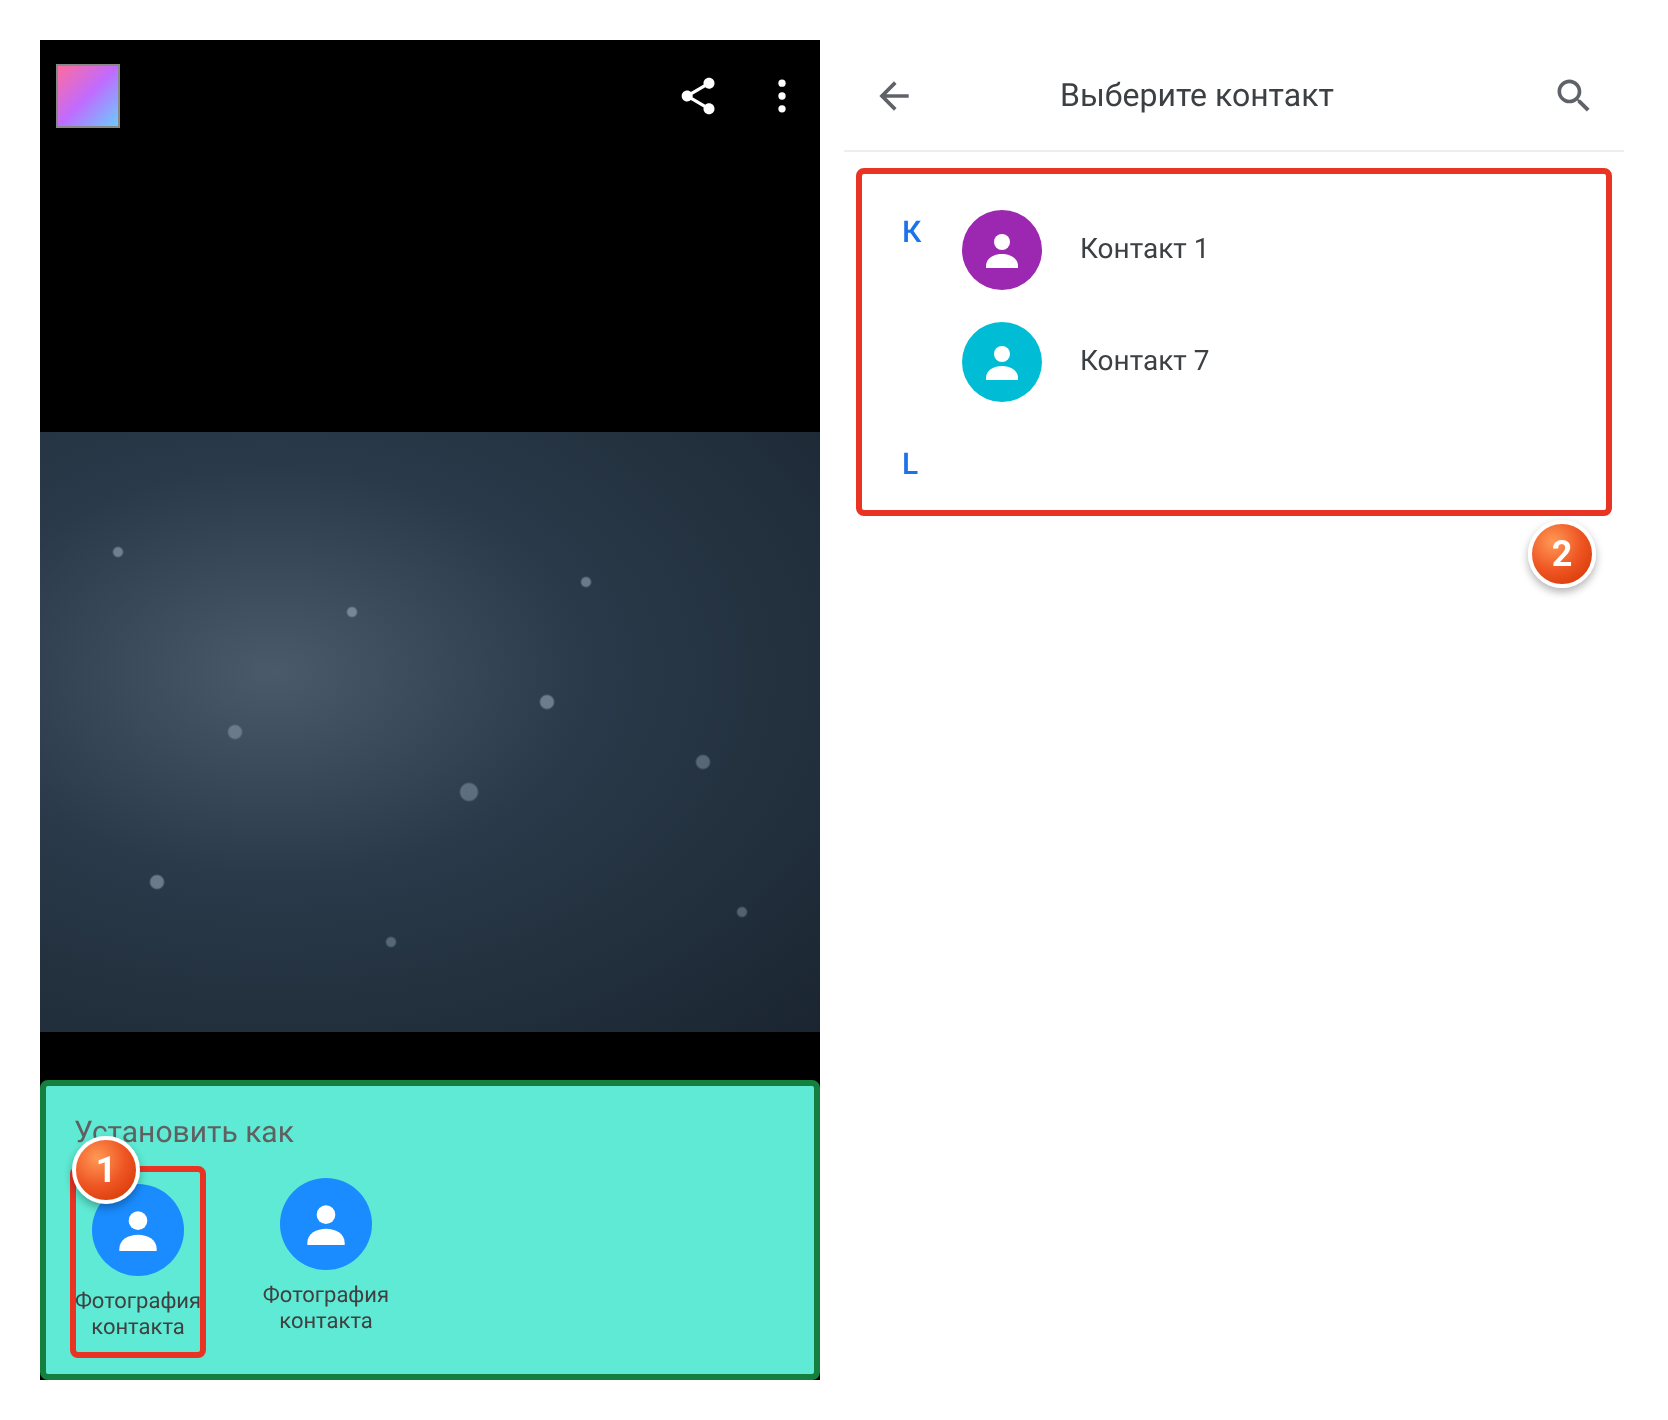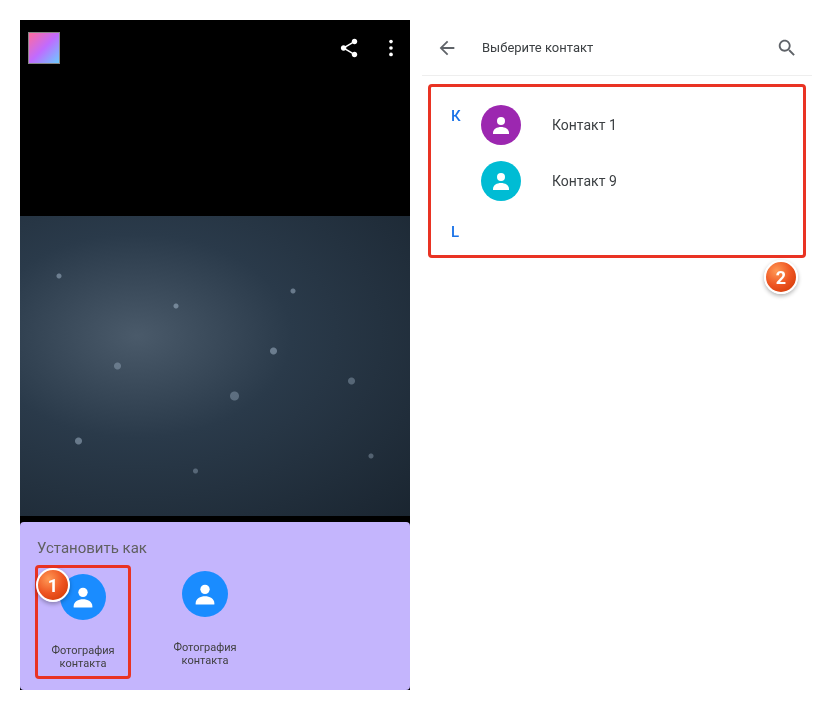--- a/index.html
+++ b/index.html
@@ -21,42 +21,42 @@
       radial-gradient(circle at 40% 30%, rgba(200,220,240,0.4) 2px, transparent 3px),
       radial-gradient(circle at 55% 60%, rgba(200,220,240,0.3) 4px, transparent 5px),
       radial-gradient(circle at 70% 25%, rgba(200,220,240,0.4) 2px, transparent 3px),
       radial-gradient(circle at 85% 55%, rgba(200,220,240,0.3) 3px, transparent 4px),
       radial-gradient(circle at 15% 75%, rgba(200,220,240,0.4) 3px, transparent 4px),
       radial-gradient(circle at 45% 85%, rgba(200,220,240,0.3) 2px, transparent 3px),
       radial-gradient(circle at 65% 45%, rgba(200,220,240,0.4) 3px, transparent 4px),
       radial-gradient(circle at 90% 80%, rgba(200,220,240,0.3) 2px, transparent 3px);
     }
     
-    .bottom-sheet { position: absolute; bottom: 0; left: 0; right: 0; background: #c4b5fd; border: 3px solid #c4b5fd; border-radius: 4px; padding: 14px 10px; margin-top: 23px; }
+    .bottom-sheet { position: absolute; bottom: 0; left: 0; right: 0; background: #5eead4; border: 3px solid #15803d; border-radius: 4px; padding: 14px 10px; margin-top: 23px; }
     .sheet-title { color: #606060; font-size: 15px; margin-bottom: 14px; padding-left: 4px; }
     .options-row { display: flex; gap: 30px; align-items: flex-start; padding-left: 6px; }
-    .option { display: flex; flex-direction: column; align-items: center; gap: 24px; width: 96px; cursor: pointer; }
+    .option { display: flex; flex-direction: column; align-items: center; gap: 6px; width: 68px; cursor: pointer; }
     .option-highlighted { border: 3px solid #e93323; border-radius: 4px; padding: 6px 4px; margin: -6px -4px; }
     .option-icon-circle { width: 46px; height: 46px; border-radius: 50%; background: #1a8cff; display: flex; align-items: center; justify-content: center; }
     .option-icon-square { width: 46px; height: 46px; background: #333; border: 2px solid #888; display: flex; align-items: center; justify-content: center; }
     .option-icon-square-inner { width: 32px; height: 32px; background: linear-gradient(135deg, #ff6b9d, #c06bff, #6bccff); }
     .option-label { font-size: 11px; color: #404040; text-align: center; line-height: 1.2; }
     
     
     .phone-right { width: 390px; height: 670px; background: #fff; position: relative; }
     .right-header { height: 56px; display: flex; align-items: center; padding: 0 14px; gap: 24px; border-bottom: 1px solid #eee; }
     .back-arrow { cursor: pointer; color: #5f6368; }
-    .header-title { flex: 1; font-size: 13px; color: #3c4043; }
+    .header-title { flex: 1; font-size: 16px; color: #3c4043; margin-left: 48px; }
     .search-icon { cursor: pointer; color: #5f6368; }
     
     .contacts-section { border: 3px solid #e93323; border-radius: 4px; margin: 8px 6px; padding: 10px 8px; position: relative; }
     .contact-group { display: flex; margin-bottom: 4px; }
     .section-letter { width: 42px; color: #1a73e8; font-size: 15px; font-weight: 500; padding-top: 10px; padding-left: 12px; }
     .contacts-list-inner { flex: 1; }
-    .contact-row { display: flex; align-items: center; gap: 31px; padding: 8px 0; cursor: pointer; }
+    .contact-row { display: flex; align-items: center; gap: 19px; padding: 8px 0; cursor: pointer; }
     .avatar { width: 40px; height: 40px; border-radius: 50%; display: flex; align-items: center; justify-content: center; flex-shrink: 0; }
     .avatar-purple { background: #9c27b0; }
     .avatar-teal { background: #00bcd4; }
     .avatar-image { background: radial-gradient(circle at 30% 30%, #6a4c93, #2a1a4a, #4a9c8c); }
     .contact-name { font-size: 14px; color: #3c4043; }
     
     
     .badge { position: absolute; width: 34px; height: 34px; border-radius: 50%; background: radial-gradient(circle at 35% 30%, #ff9955, #ee5522, #cc3300); border: 2px solid #fff; box-shadow: 0 2px 4px rgba(0,0,0,0.3); display: flex; align-items: center; justify-content: center; color: #fff; font-weight: bold; font-size: 18px; z-index: 10; }
     .badge-1 { bottom: 88px; left: 16px; }
     .badge-2 { top: 240px; right: 14px; }
@@ -144,21 +144,21 @@
             </div>
             <div class="contact-name">Контакт 1</div>
           </div>
           <div class="contact-row">
             <div class="avatar avatar-teal">
               <svg width="24" height="24" viewBox="0 0 24 24" fill="#fff">
                   <circle cx="12" cy="8" r="4"></circle>
                   <path d="M12 14c-4 0-8 2-8 6v1h16v-1c0-4-4-6-8-6z"></path>
                 </svg>
             </div>
-            <div class="contact-name">Контакт 9</div>
+            <div class="contact-name">Контакт 7</div>
           </div>
         </div>
       </div>
       <div class="contact-group">
         <div class="section-letter">L</div>
       </div>
     </div>
 
     <div class="badge badge-2">2</div>
   </div>

